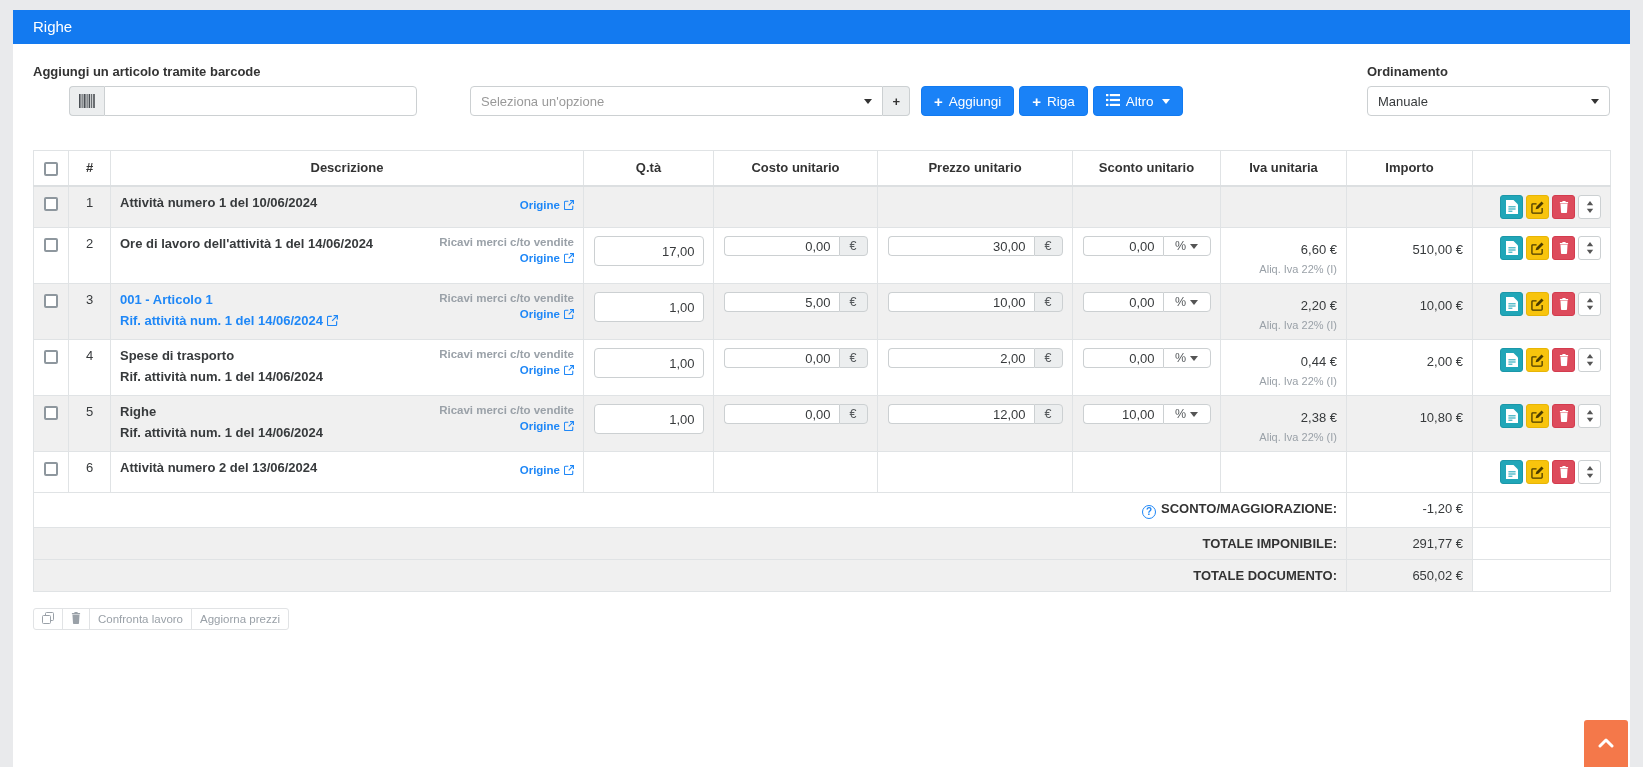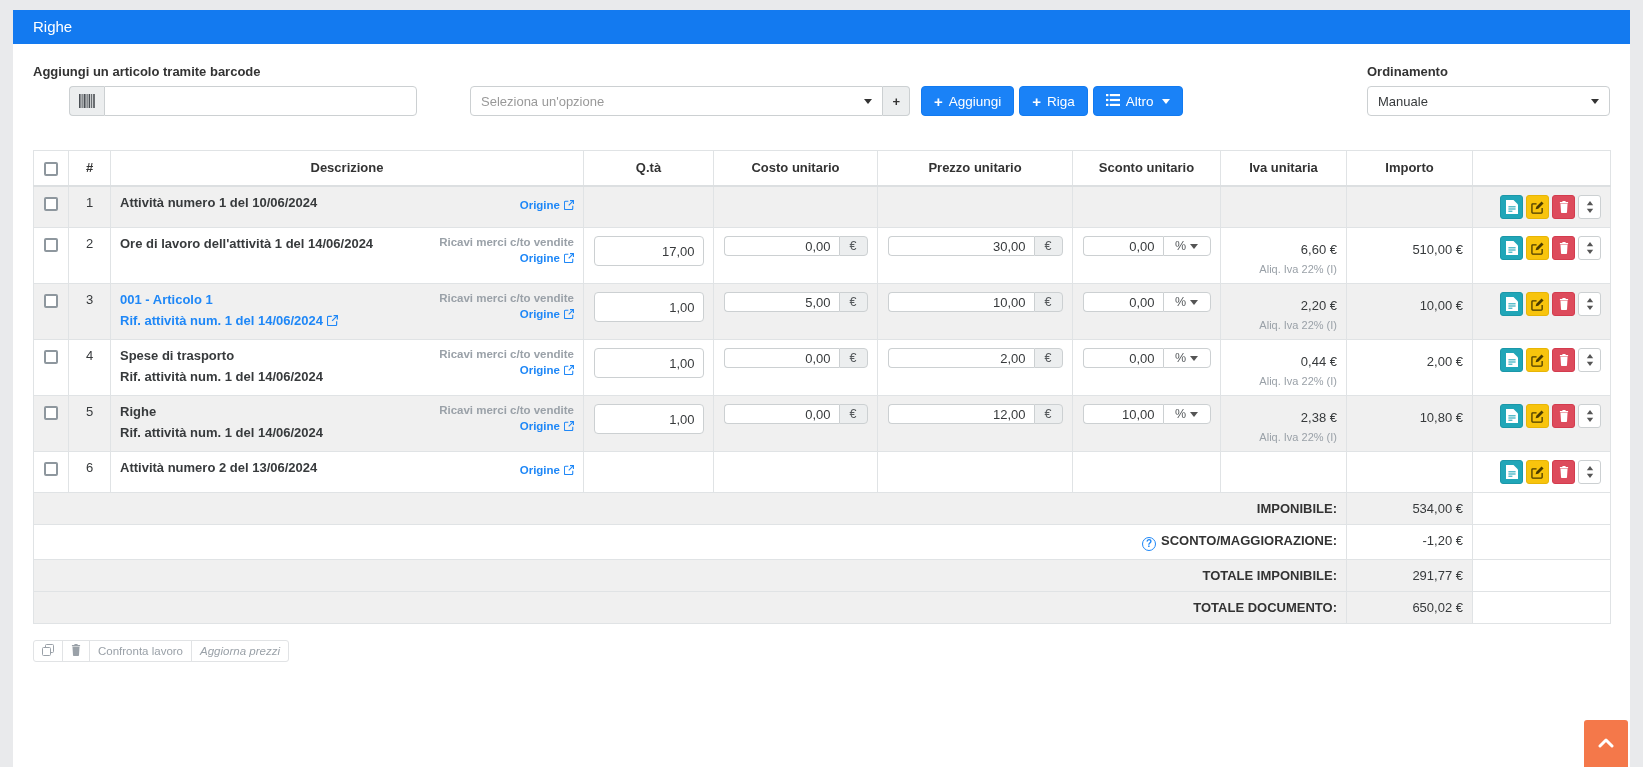--- a/index.html
+++ b/index.html
@@ -130,21 +130,21 @@
     color:#1e87f7; font-size:10px; font-weight:bold; margin-right:5px; vertical-align:-2px; cursor:pointer; }
 
   
   .foot-toolbar { display:flex; margin:16px 0 0 20px; }
   .xbtn {
     height:22px; display:inline-flex; align-items:center; justify-content:center;
     background:#fff; border:1px solid #e1e3e5; color:#9aa1a8; font:inherit; font-size:11.5px;
     padding:0 8px; cursor:pointer; margin-left:-1px;
   }
   .xbtn:first-child { margin-left:0; border-radius:3px 0 0 3px; }
-  .xbtn:last-child { border-radius:0 3px 3px 0;font-style:italic; }
+  .xbtn:last-child { border-radius:0 3px 3px 0; }
 
   .scrolltop {
     position:fixed; right:15px; bottom:0; width:44px; height:47px;
     background:#f4784a; border:none; border-radius:3px 3px 0 0; cursor:pointer;
     display:flex; align-items:center; justify-content:center;
   }
 </style>
 </head>
 <body>
 
@@ -707,25 +707,20 @@
                 <svg width="8" height="12" viewBox="0 0 8 12">
                   <path fill="#555" d="M4 0l3.2 4.2H.8z"></path>
                   <path fill="#555" d="M4 12L.8 7.8h6.4z"></path>
                 </svg>
               </button>
       </span>
     </td>
   </tr>
       </tbody>
     <tbody id="summary-body">
-        <tr class="striped">
-    <td class="s-label" colspan="8"><span class="s-label-text">IMPONIBILE:</span></td>
-    <td class="s-value">534,00 €</td>
-    <td class="s-trail"></td>
-  </tr>
         <tr class="plainrow">
     <td class="s-label" colspan="8"><span class="help-ic" style="display: inline-flex;">?</span><span class="s-label-text">SCONTO/MAGGIORAZIONE:</span></td>
     <td class="s-value">-1,20 €</td>
     <td class="s-trail"></td>
   </tr>
         <tr class="striped">
     <td class="s-label" colspan="8"><span class="s-label-text">TOTALE IMPONIBILE:</span></td>
     <td class="s-value">291,77 €</td>
     <td class="s-trail"></td>
   </tr>

